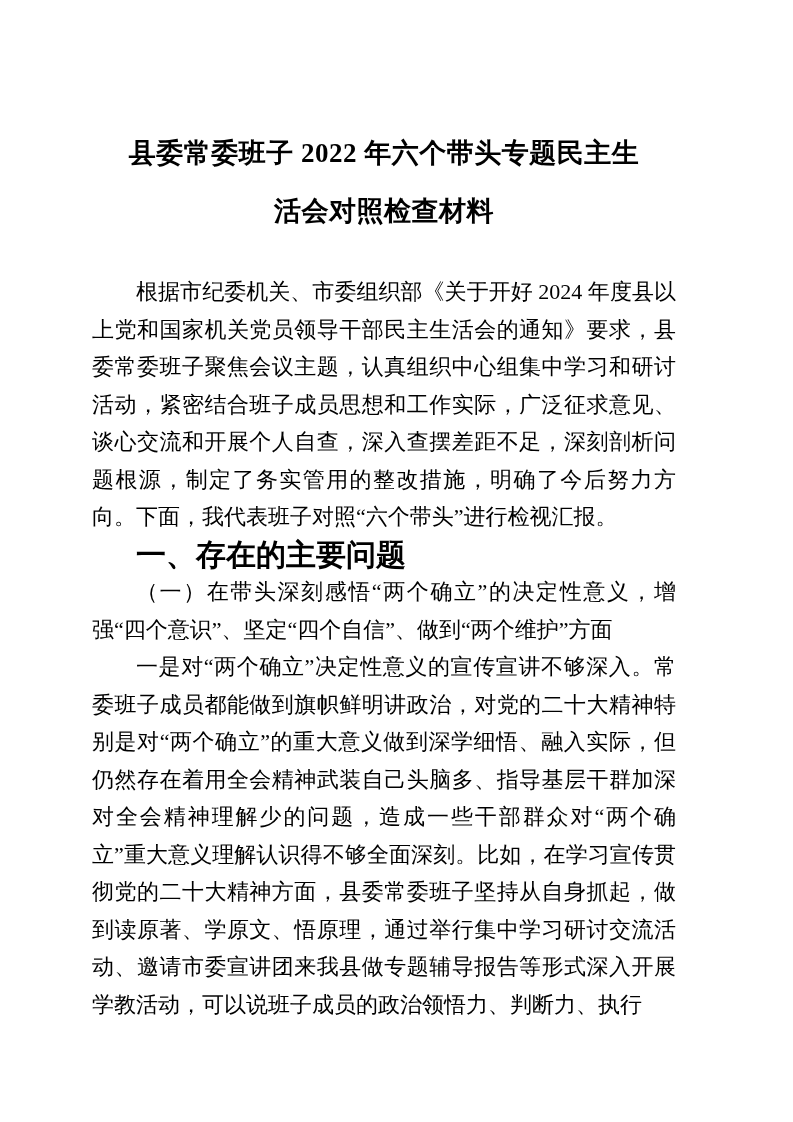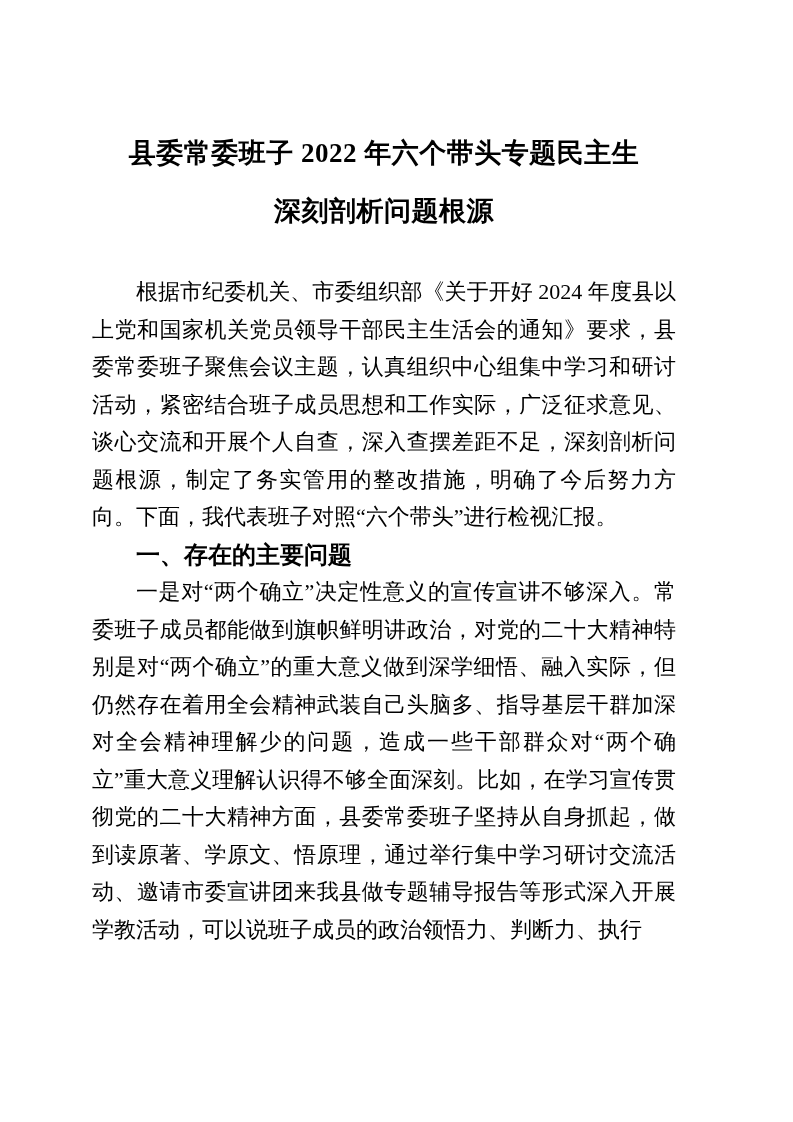--- a/index.html
+++ b/index.html
@@ -41,40 +41,41 @@
       text-align: justify;
       text-justify: inter-character;
       text-indent: 44px;
       word-break: break-all;
     }
     .intro {
       margin-top: 33px;
     }
     .section-heading {
       margin: 0;
-      font-size: 24px;
+      font-size: 30px;
       line-height: 37.5px;
       text-indent: 44px;
       font-family: "Liberation Sans", "DejaVu Sans", sans-serif;
       font-weight: bold;
       text-align: left;
     }
   </style>
 </head>
 <body>
 
 <div class="page">
   <div class="content">
 
     <h1 class="doc-title">
       <span class="title-line">县委常委班子 2022 年六个带头专题民主生</span>
-      <span class="title-line">深刻剖析问题根源</span>
+      <span class="title-line">活会对照检查材料</span>
     </h1>
 
     <p class="para intro">根据市纪委机关、市委组织部《关于开好 2024 年度县以上党和国家机关党员领导干部民主生活会的通知》要求，县委常委班子聚焦会议主题，认真组织中心组集中学习和研讨活动，紧密结合班子成员思想和工作实际，广泛征求意见、谈心交流和开展个人自查，深入查摆差距不足，深刻剖析问题根源，制定了务实管用的整改措施，明确了今后努力方向。下面，我代表班子对照“六个带头”进行检视汇报。</p>
 
     <h2 class="section-heading">一、存在的主要问题</h2>
 
+    <p class="para">（一）在带头深刻感悟“两个确立”的决定性意义，增强“四个意识”、坚定“四个自信”、做到“两个维护”方面</p>
 
     <p class="para">一是对“两个确立”决定性意义的宣传宣讲不够深入。常委班子成员都能做到旗帜鲜明讲政治，对党的二十大精神特别是对“两个确立”的重大意义做到深学细悟、融入实际，但仍然存在着用全会精神武装自己头脑多、指导基层干群加深对全会精神理解少的问题，造成一些干部群众对“两个确立”重大意义理解认识得不够全面深刻。比如，在学习宣传贯彻党的二十大精神方面，县委常委班子坚持从自身抓起，做到读原著、学原文、悟原理，通过举行集中学习研讨交流活动、邀请市委宣讲团来我县做专题辅导报告等形式深入开展学教活动，可以说班子成员的政治领悟力、判断力、执行</p>
 
   </div>
 </div>
 
 </body></html>

